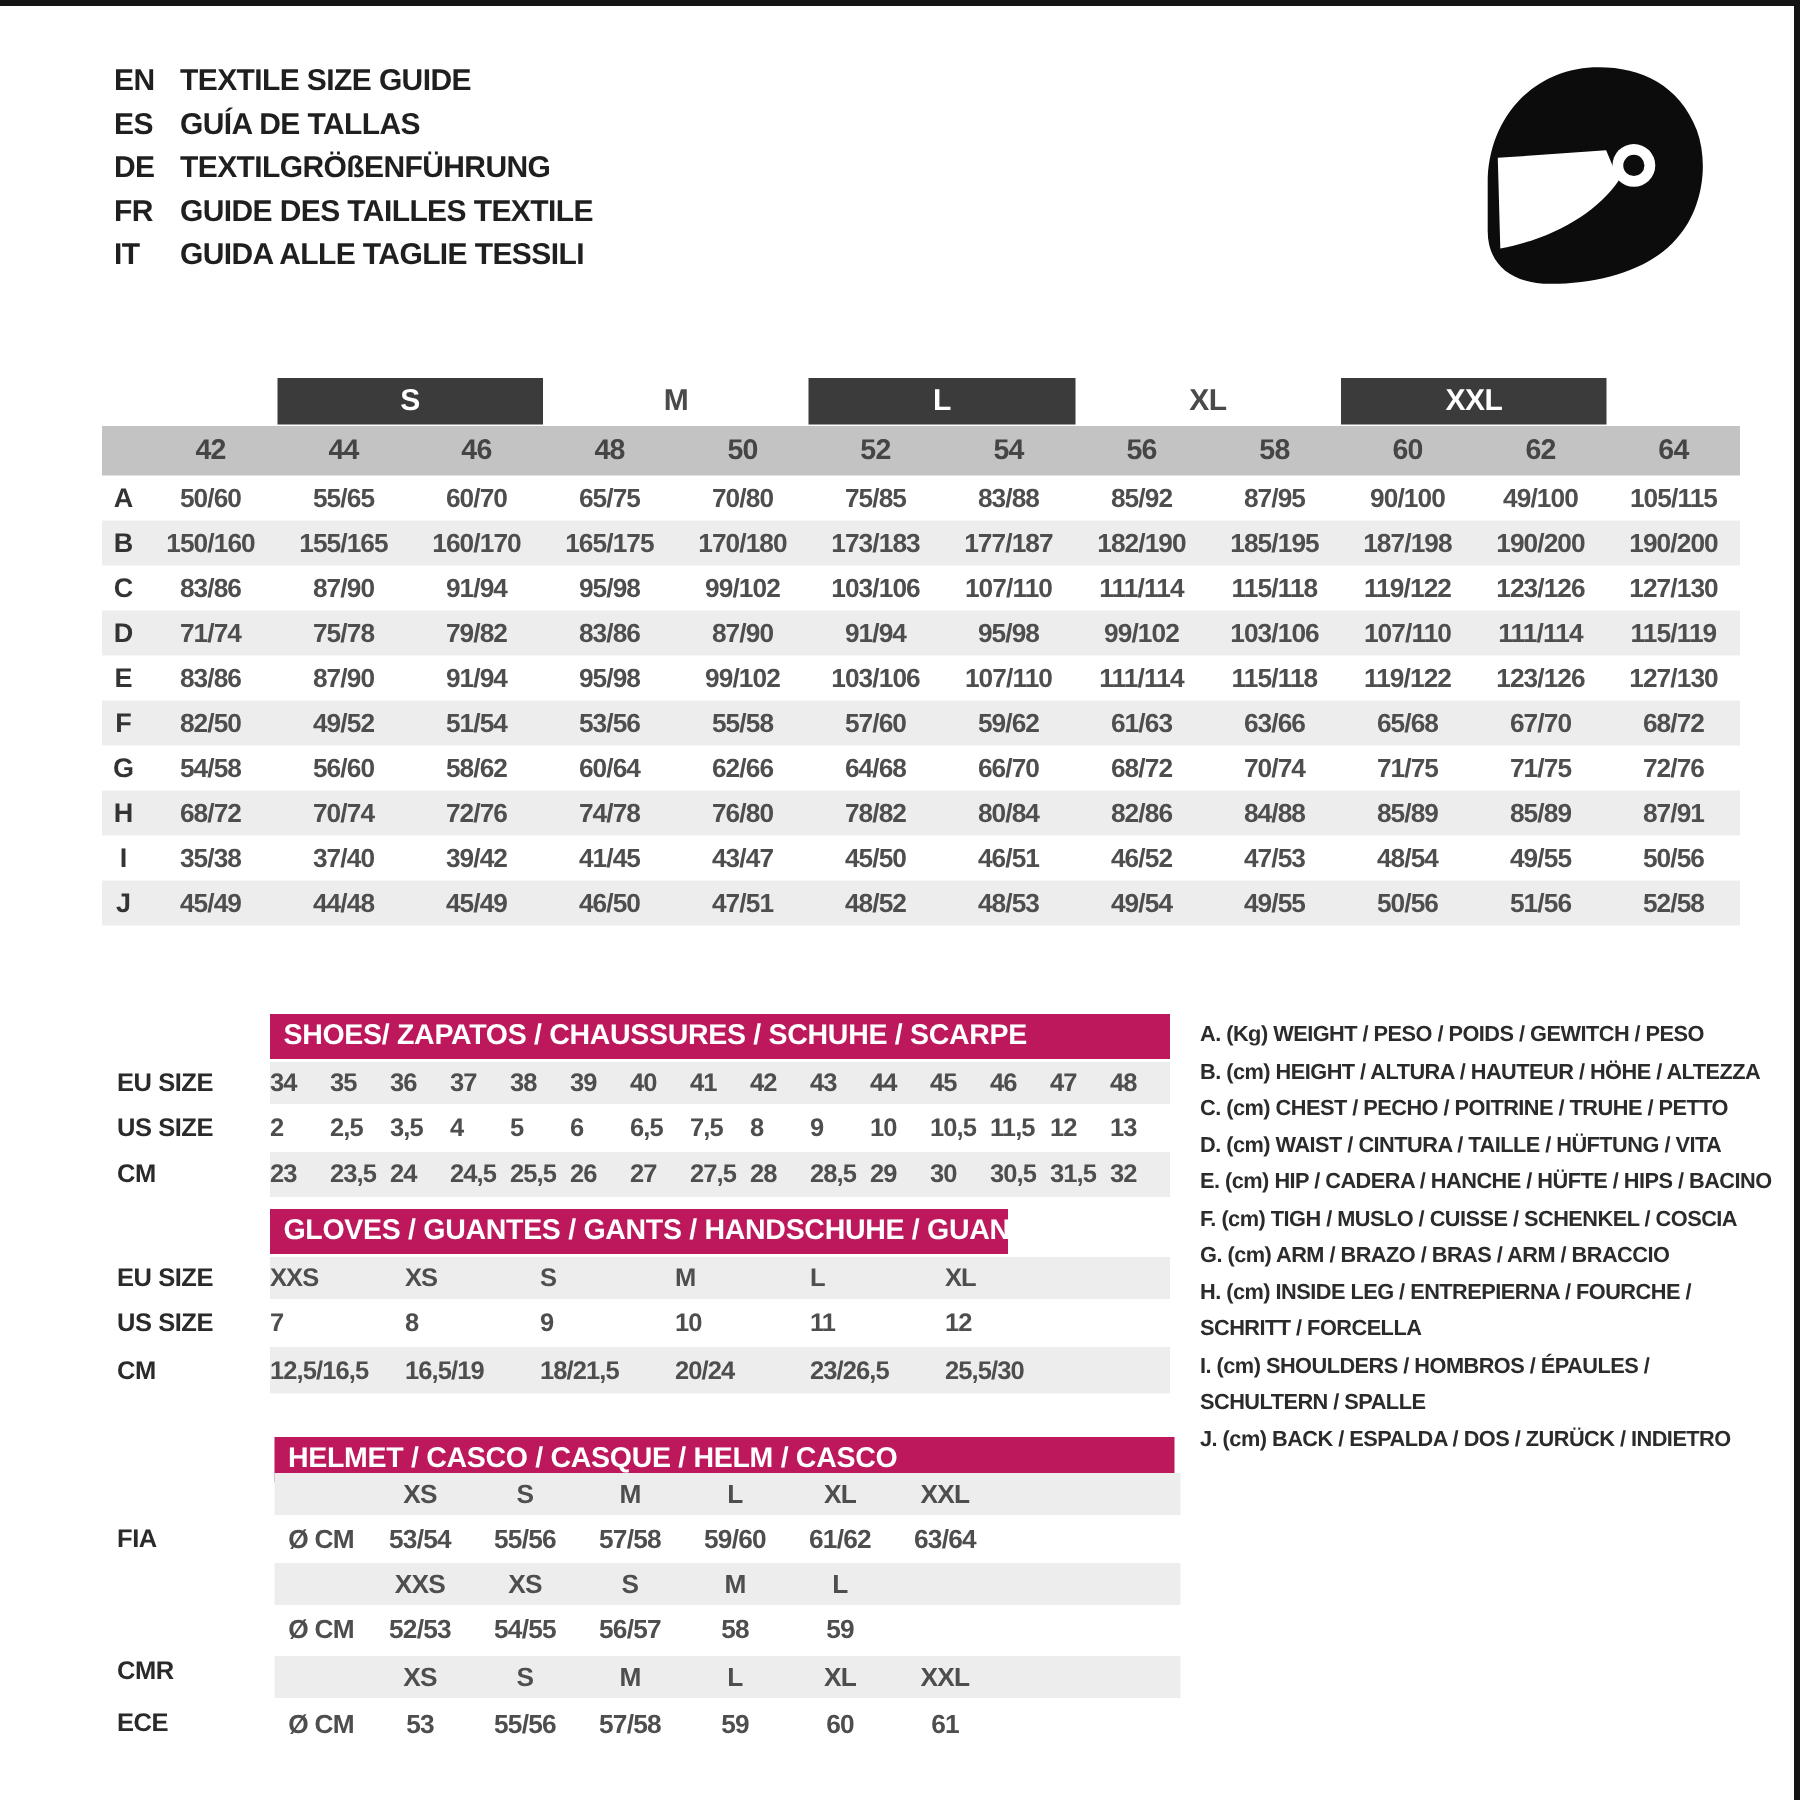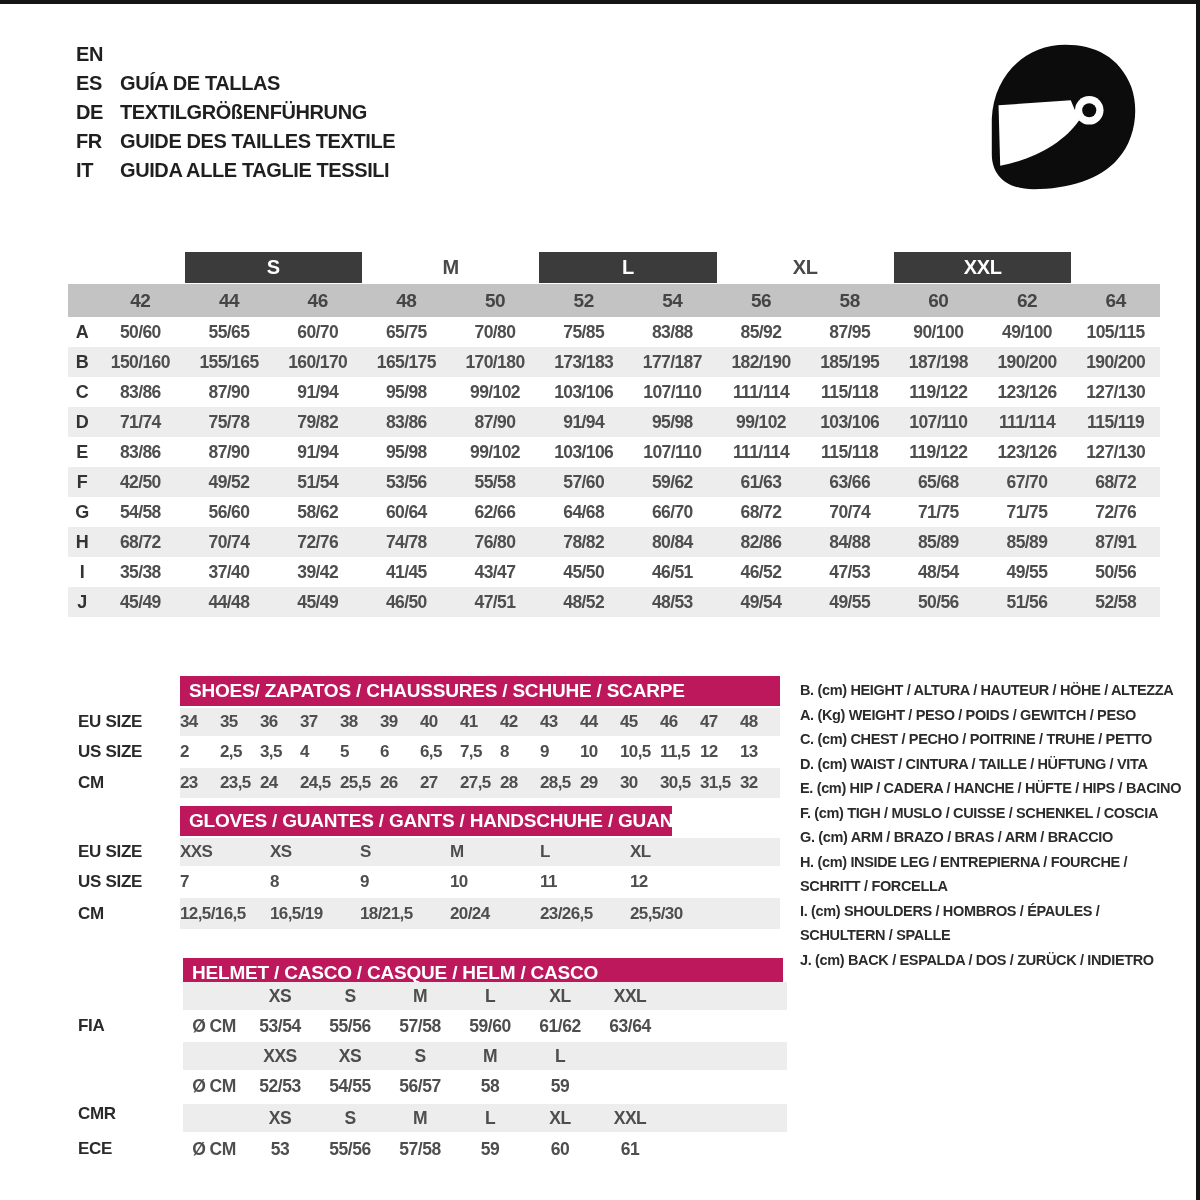--- a/index.html
+++ b/index.html
@@ -37,20 +37,21 @@
 </style>
 </head>
 <body>
 
 <div class="abs edge-top"></div>
 <div class="abs edge-right"></div>
 
 <div class="abs langs">
   <div class="lang">
       <span>EN</span>
+      <span>TEXTILE SIZE GUIDE</span>
     </div>
   <div class="lang">
       <span>ES</span>
       <span>GUÍA DE TALLAS</span>
     </div>
   <div class="lang">
       <span>DE</span>
       <span>TEXTILGRÖßENFÜHRUNG</span>
     </div>
   <div class="lang">
@@ -166,21 +167,21 @@
     <div>103/106</div>
     <div>107/110</div>
     <div>111/114</div>
     <div>115/118</div>
     <div>119/122</div>
     <div>123/126</div>
     <div>127/130</div>
   </div>
   <div class="mrow drow alt">
     <div class="lcell">F</div>
-    <div>42/50</div>
+    <div>82/50</div>
     <div>49/52</div>
     <div>51/54</div>
     <div>53/56</div>
     <div>55/58</div>
     <div>57/60</div>
     <div>59/62</div>
     <div>61/63</div>
     <div>63/66</div>
     <div>65/68</div>
     <div>67/70</div>
@@ -392,22 +393,22 @@
   <div>Ø CM</div>
   <div>53</div>
     <div>55/56</div>
     <div>57/58</div>
     <div>59</div>
     <div>60</div>
     <div>61</div>
 </div>
 
 <div class="abs legend">
+  <div class="lg-item"><span>A. (Kg)</span> <span>WEIGHT / PESO / POIDS / GEWITCH / PESO</span></div>
   <div class="lg-item"><span>B. (cm)</span> <span>HEIGHT / ALTURA / HAUTEUR / HÖHE / ALTEZZA</span></div>
-  <div class="lg-item"><span>A. (Kg)</span> <span>WEIGHT / PESO / POIDS / GEWITCH / PESO</span></div>
   <div class="lg-item"><span>C. (cm)</span> <span>CHEST / PECHO / POITRINE / TRUHE / PETTO</span></div>
   <div class="lg-item"><span>D. (cm)</span> <span>WAIST / CINTURA / TAILLE / HÜFTUNG / VITA</span></div>
   <div class="lg-item"><span>E. (cm)</span> <span>HIP / CADERA / HANCHE / HÜFTE / HIPS /  BACINO</span></div>
   <div class="lg-item"><span>F. (cm)</span> <span>TIGH / MUSLO / CUISSE / SCHENKEL / COSCIA</span></div>
   <div class="lg-item"><span>G. (cm)</span> <span>ARM  / BRAZO / BRAS / ARM / BRACCIO</span></div>
   <div class="lg-item"><span>H. (cm)</span> <span>INSIDE LEG / ENTREPIERNA / FOURCHE /</span><br><span>SCHRITT / FORCELLA</span></div>
   <div class="lg-item"><span>I.  (cm)</span> <span>SHOULDERS / HOMBROS / ÉPAULES /</span><br><span>SCHULTERN / SPALLE</span></div>
   <div class="lg-item"><span>J. (cm)</span> <span>BACK / ESPALDA / DOS / ZURÜCK / INDIETRO</span></div>
 </div>
 

